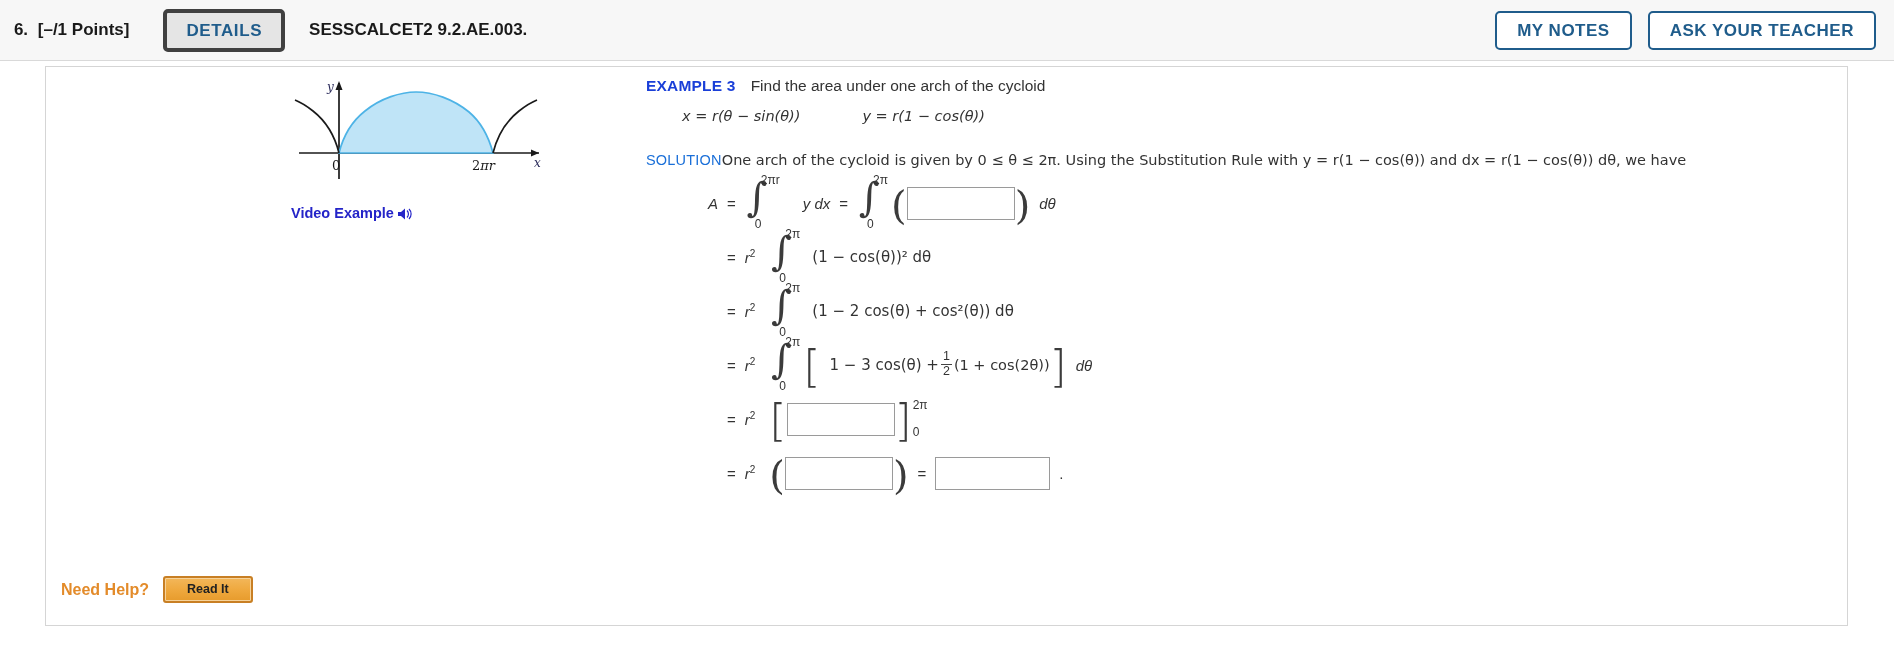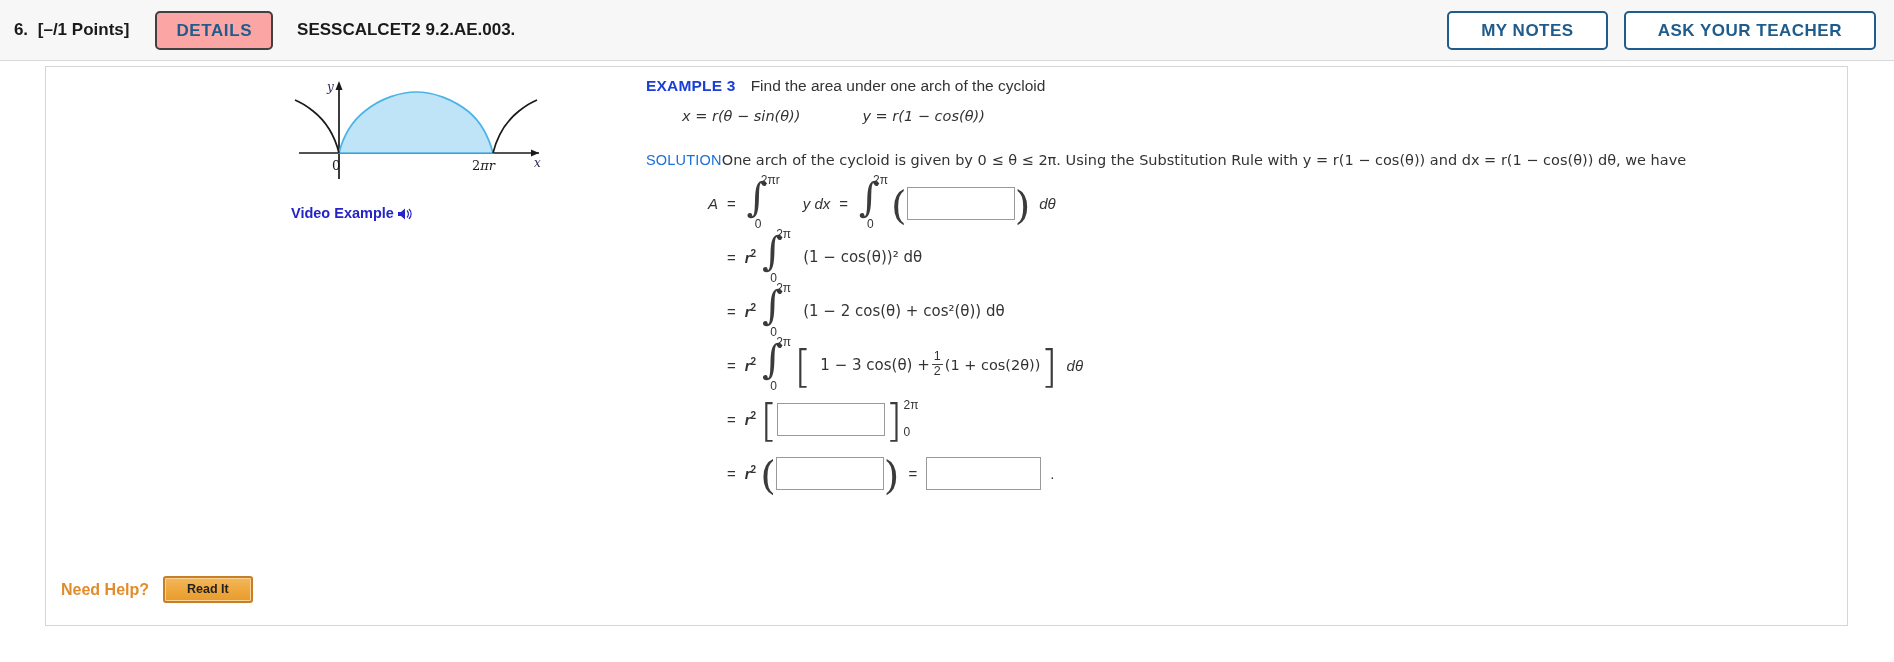--- a/index.html
+++ b/index.html
@@ -42,24 +42,24 @@
     white-space: nowrap;
   }
   .q-points {
     font-size: 17px;
     font-weight: bold;
     color: #1a1a1a;
     margin-left: 10px;
     white-space: nowrap;
   }
   .details-btn {
-    margin-left: 26px;
-    border: 2px solid #404040;
+    margin-left: 34px;
+    border: 4px solid #404040;
     border-radius: 5px;
-    background: #fca5a5;
+    background: #e5e5e5;
     color: #1f5c8b;
     font-size: 17px;
     font-weight: bold;
     letter-spacing: 0.6px;
     padding: 9px 19px 9px 19px;
     cursor: pointer;
     line-height: 1;
     white-space: nowrap;
   }
   .q-code {
@@ -78,21 +78,21 @@
     gap: 16px;
   }
   .hdr-btn {
     border: 2px solid #1f5c8b;
     border-radius: 5px;
     background: #ffffff;
     color: #1f5c8b;
     font-size: 17px;
     font-weight: bold;
     letter-spacing: 0.5px;
-    padding: 9px 32px;
+    padding: 9px 20px;
     cursor: pointer;
     line-height: 1;
     white-space: nowrap;
   }
 
   
   .card {
     position: absolute;
     left: 45px;
     top: 66px;
@@ -198,22 +198,21 @@
     font-size: 15px;
   }
   .eq {
     margin: 0 9px;
     font-size: 15px;
   }
   .rsq {
     font-style: italic;
     font-size: 15px;
     position: relative;
-    margin-right: 4px;
-    font-weight: bold;
+    margin-right: 14px;
   }
   .rsq sup { font-size: 10px; font-style: normal; }
 
   
   .intg {
     position: relative;
     display: inline-block;
     width: 34px;
     height: 44px;
     vertical-align: middle;

